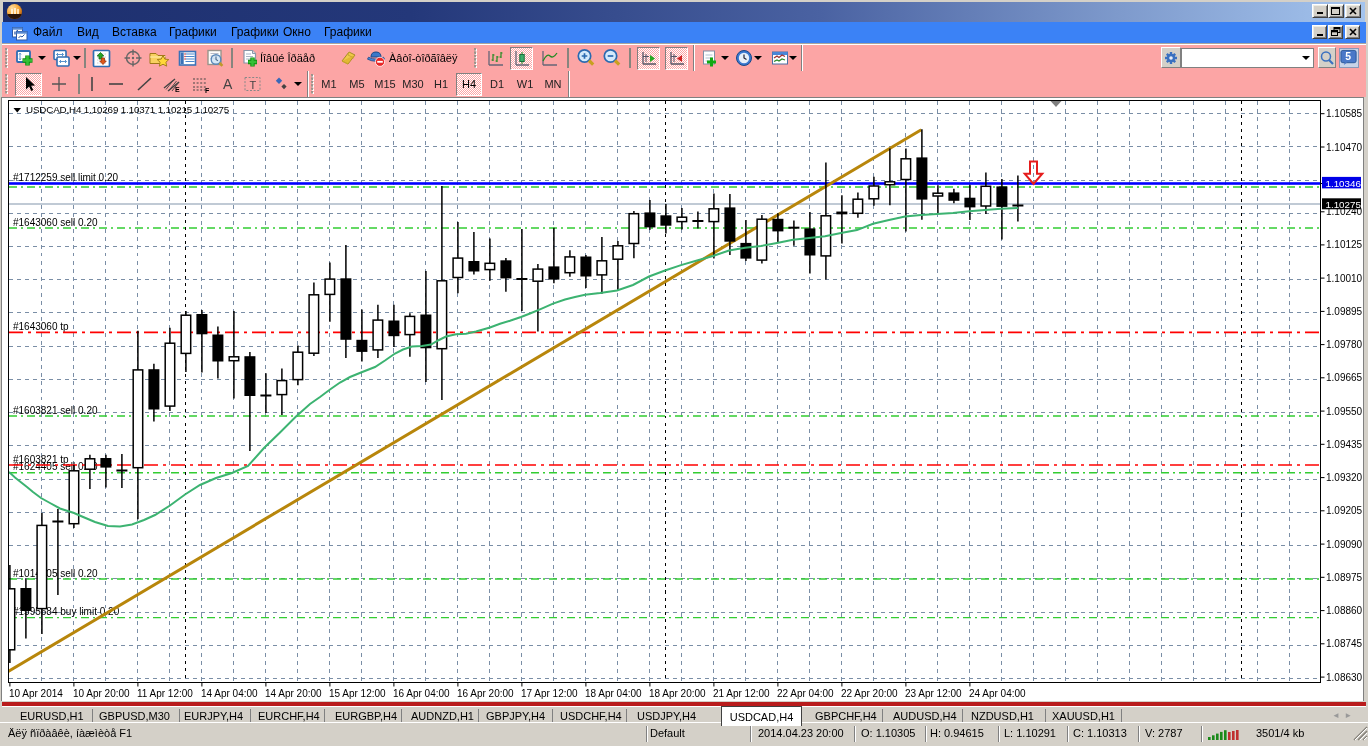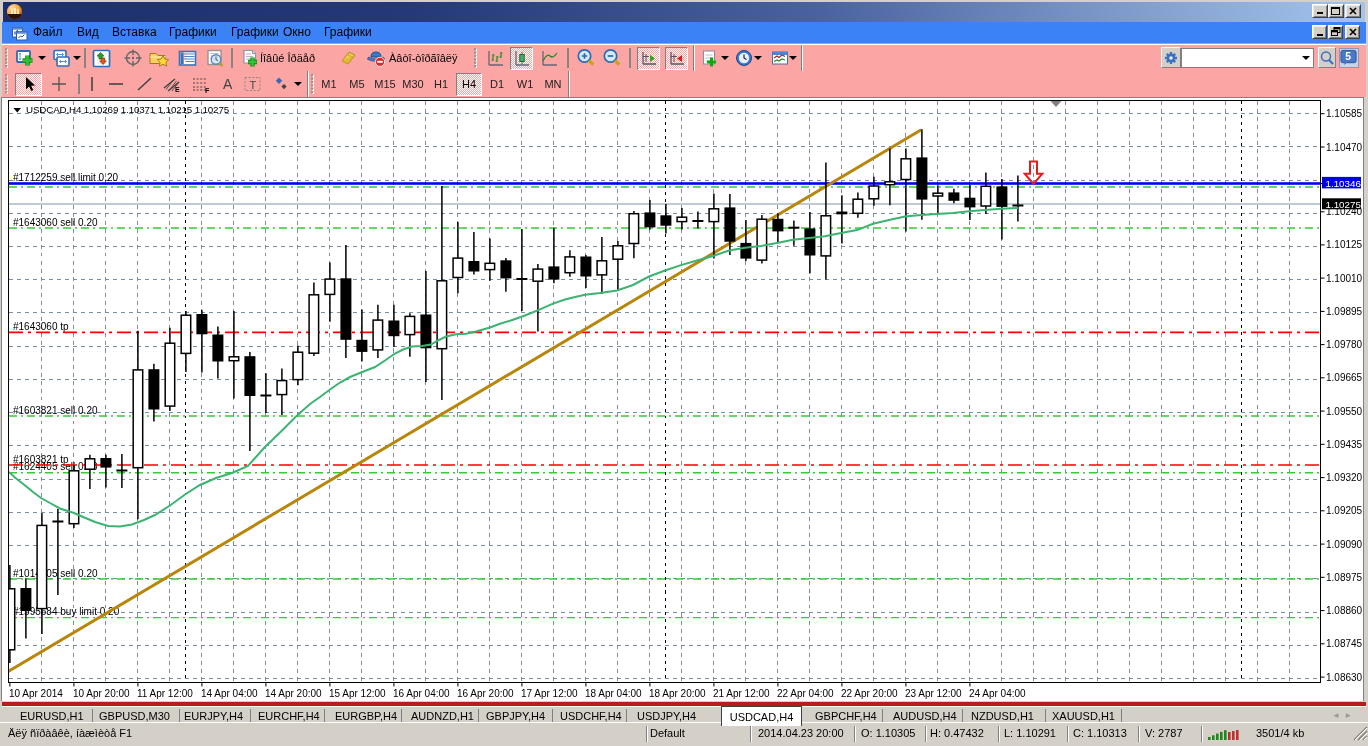--- a/index.html
+++ b/index.html
@@ -524,21 +524,21 @@
 </div>
 <div class="abs statusbar">
 <div class="spanel" style="left:8px">Äëÿ ñïðàâêè, íàæìèòå F1</div>
 <div class="ssep" style="left:646px"></div>
 <div class="spanel" style="left:650px">Default</div>
 <div class="ssep" style="left:750px"></div>
 <div class="spanel" style="left:758px">2014.04.23 20:00</div>
 <div class="ssep" style="left:854px"></div>
 <div class="spanel" style="left:861px">O: 1.10305</div>
 <div class="ssep" style="left:925px"></div>
-<div class="spanel" style="left:930px">H: 0.47432</div>
+<div class="spanel" style="left:930px">H: 0.94615</div>
 <div class="ssep" style="left:998px"></div>
 <div class="spanel" style="left:1004px">L: 1.10291</div>
 <div class="ssep" style="left:1067px"></div>
 <div class="spanel" style="left:1073px">C: 1.10313</div>
 <div class="ssep" style="left:1138px"></div>
 <div class="spanel" style="left:1145px">V: 2787</div>
 <div class="ssep" style="left:1201px"></div>
 <div class="spanel" style="left:1208px;top:6px"><svg width="32" height="11">
         <rect x="0.0" y="8.0" width="2.6" height="3.0" fill="#1a8a1a"></rect>
         <rect x="4.0" y="6.3" width="2.6" height="4.7" fill="#1a8a1a"></rect>

